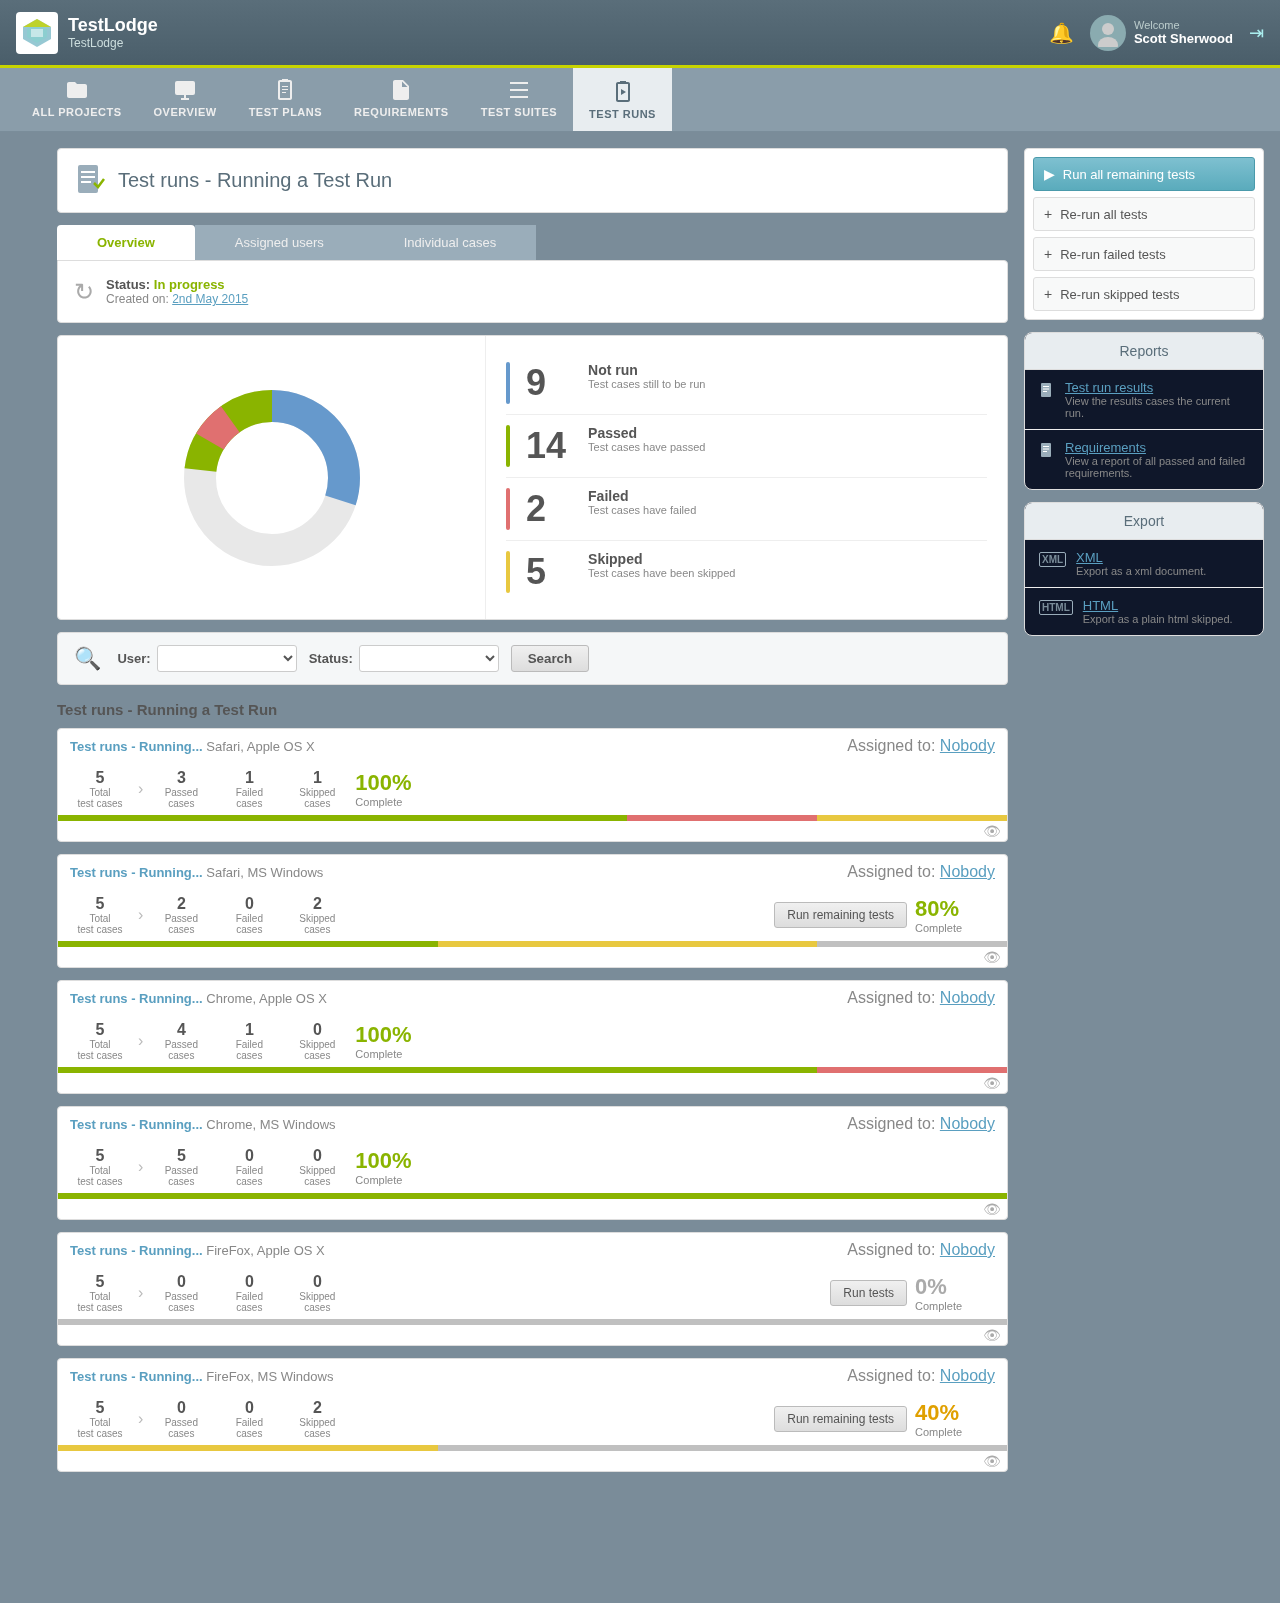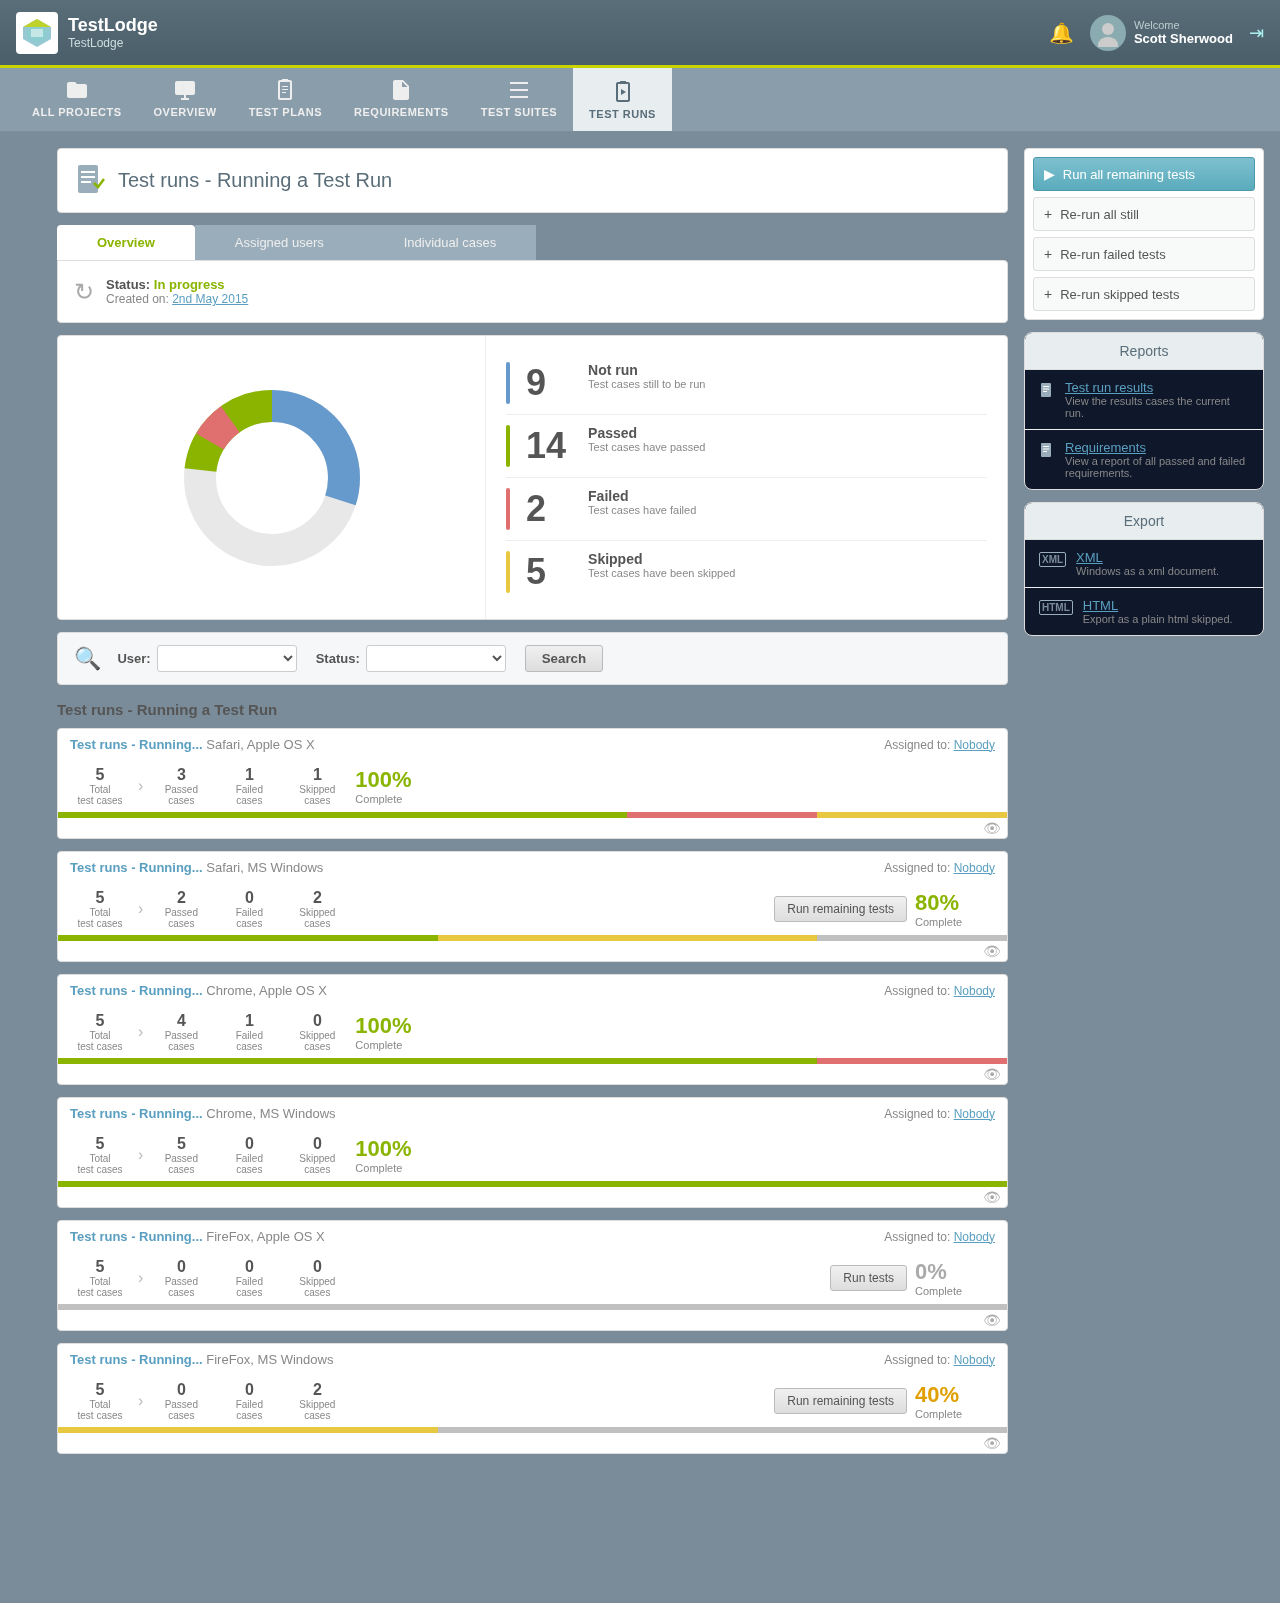--- a/index.html
+++ b/index.html
@@ -93,21 +93,21 @@
     .stat-desc { font-size: 11px; color: #888; }
     .stat-bar { width: 4px; align-self: stretch; border-radius: 2px; margin-right: 4px; }
 
     
     .search-section {
       background: #f5f7f8; border: 1px solid #ddd; border-radius: 4px;
       display: flex; align-items: center; gap: 16px; padding: 12px 16px;
       margin-bottom: 16px;
     }
     .search-icon { color: #999; font-size: 22px; }
-    .search-form { display: flex; align-items: flex-end; gap: 19px; flex: 1; }
+    .search-form { display: flex; align-items: flex-end; gap: 12px; flex: 1; }
     .form-group { display: flex; align-items: center; gap: 6px; }
     .form-group label { color: #555; font-weight: bold; }
     .form-group select {
       padding: 4px 8px; border: 1px solid #ccc; border-radius: 3px;
       background: #fff; width: 140px; color: #555;
     }
     .search-btn {
       background: linear-gradient(180deg, #f0f0f0, #ddd);
       border: 1px solid #bbb; border-radius: 3px; padding: 5px 16px;
       cursor: pointer; color: #555; font-weight: bold;
@@ -116,21 +116,21 @@
     
     .test-runs-title { font-size: 15px; color: #555; margin-bottom: 10px; font-weight: bold; }
     .test-run-card {
       background: #fff; border: 1px solid #ddd; border-radius: 4px;
       margin-bottom: 12px; overflow: hidden;
     }
     .test-run-header { padding: 8px 12px; display: flex; align-items: center; justify-content: space-between; }
     .test-run-title { color: #5a9fc0; font-weight: bold; font-size: 13px; }
     .test-run-title .bold { font-weight: bold; }
     .test-run-title .light { font-weight: normal; color: #888; }
-    .assigned { color: #888; font-size: 12px; }
+    .assigned { color: #888; font-size: 16px; }
     .assigned a { color: #5a9fc0; }
     .test-run-stats {
       padding: 6px 12px; display: flex; align-items: center; gap: 8px;
       font-size: 12px;
     }
     .stat-pill { display: flex; flex-direction: column; align-items: center; color: #666; min-width: 60px; }
     .stat-pill .num { font-size: 16px; font-weight: bold; color: #555; }
     .stat-pill .lbl { font-size: 10px; color: #888; }
     .arrow { color: #bbb; font-size: 16px; }
     .run-btn {
@@ -655,21 +655,21 @@
 
   <div class="sidebar">
 
     <div class="sidebar-actions">
       <div class="sidebar-btn primary">
         <span class="btn-icon">▶</span>
         <span>Run all remaining tests</span>
       </div>
       <div class="sidebar-btn">
         <span class="btn-icon">+</span>
-        <span>Re-run all still</span>
+        <span>Re-run all tests</span>
       </div>
       <div class="sidebar-btn">
         <span class="btn-icon">+</span>
         <span>Re-run failed tests</span>
       </div>
       <div class="sidebar-btn">
         <span class="btn-icon">+</span>
         <span>Re-run skipped tests</span>
       </div>
     </div>
@@ -705,21 +705,21 @@
         </div>
       </div>
     </div>
 
     <div class="sidebar-section">
       <div class="sidebar-section-title">Export</div>
       <div class="sidebar-link-item">
         <div class="sidebar-link-icon" style="font-size:10px;font-weight:bold;color:#7a8c99;border:1px solid #9aadba;padding:1px 2px;border-radius:2px;">XML</div>
         <div class="sidebar-link-text">
           <a href="#">XML</a>
-          <div class="desc">Windows as a xml document.</div>
+          <div class="desc">Export as a xml document.</div>
         </div>
       </div>
       <div class="sidebar-link-item">
         <div class="sidebar-link-icon" style="font-size:10px;font-weight:bold;color:#7a8c99;border:1px solid #9aadba;padding:1px 2px;border-radius:2px;">HTML</div>
         <div class="sidebar-link-text">
           <a href="#">HTML</a>
           <div class="desc">Export as a plain html skipped.</div>
         </div>
       </div>
     </div>

